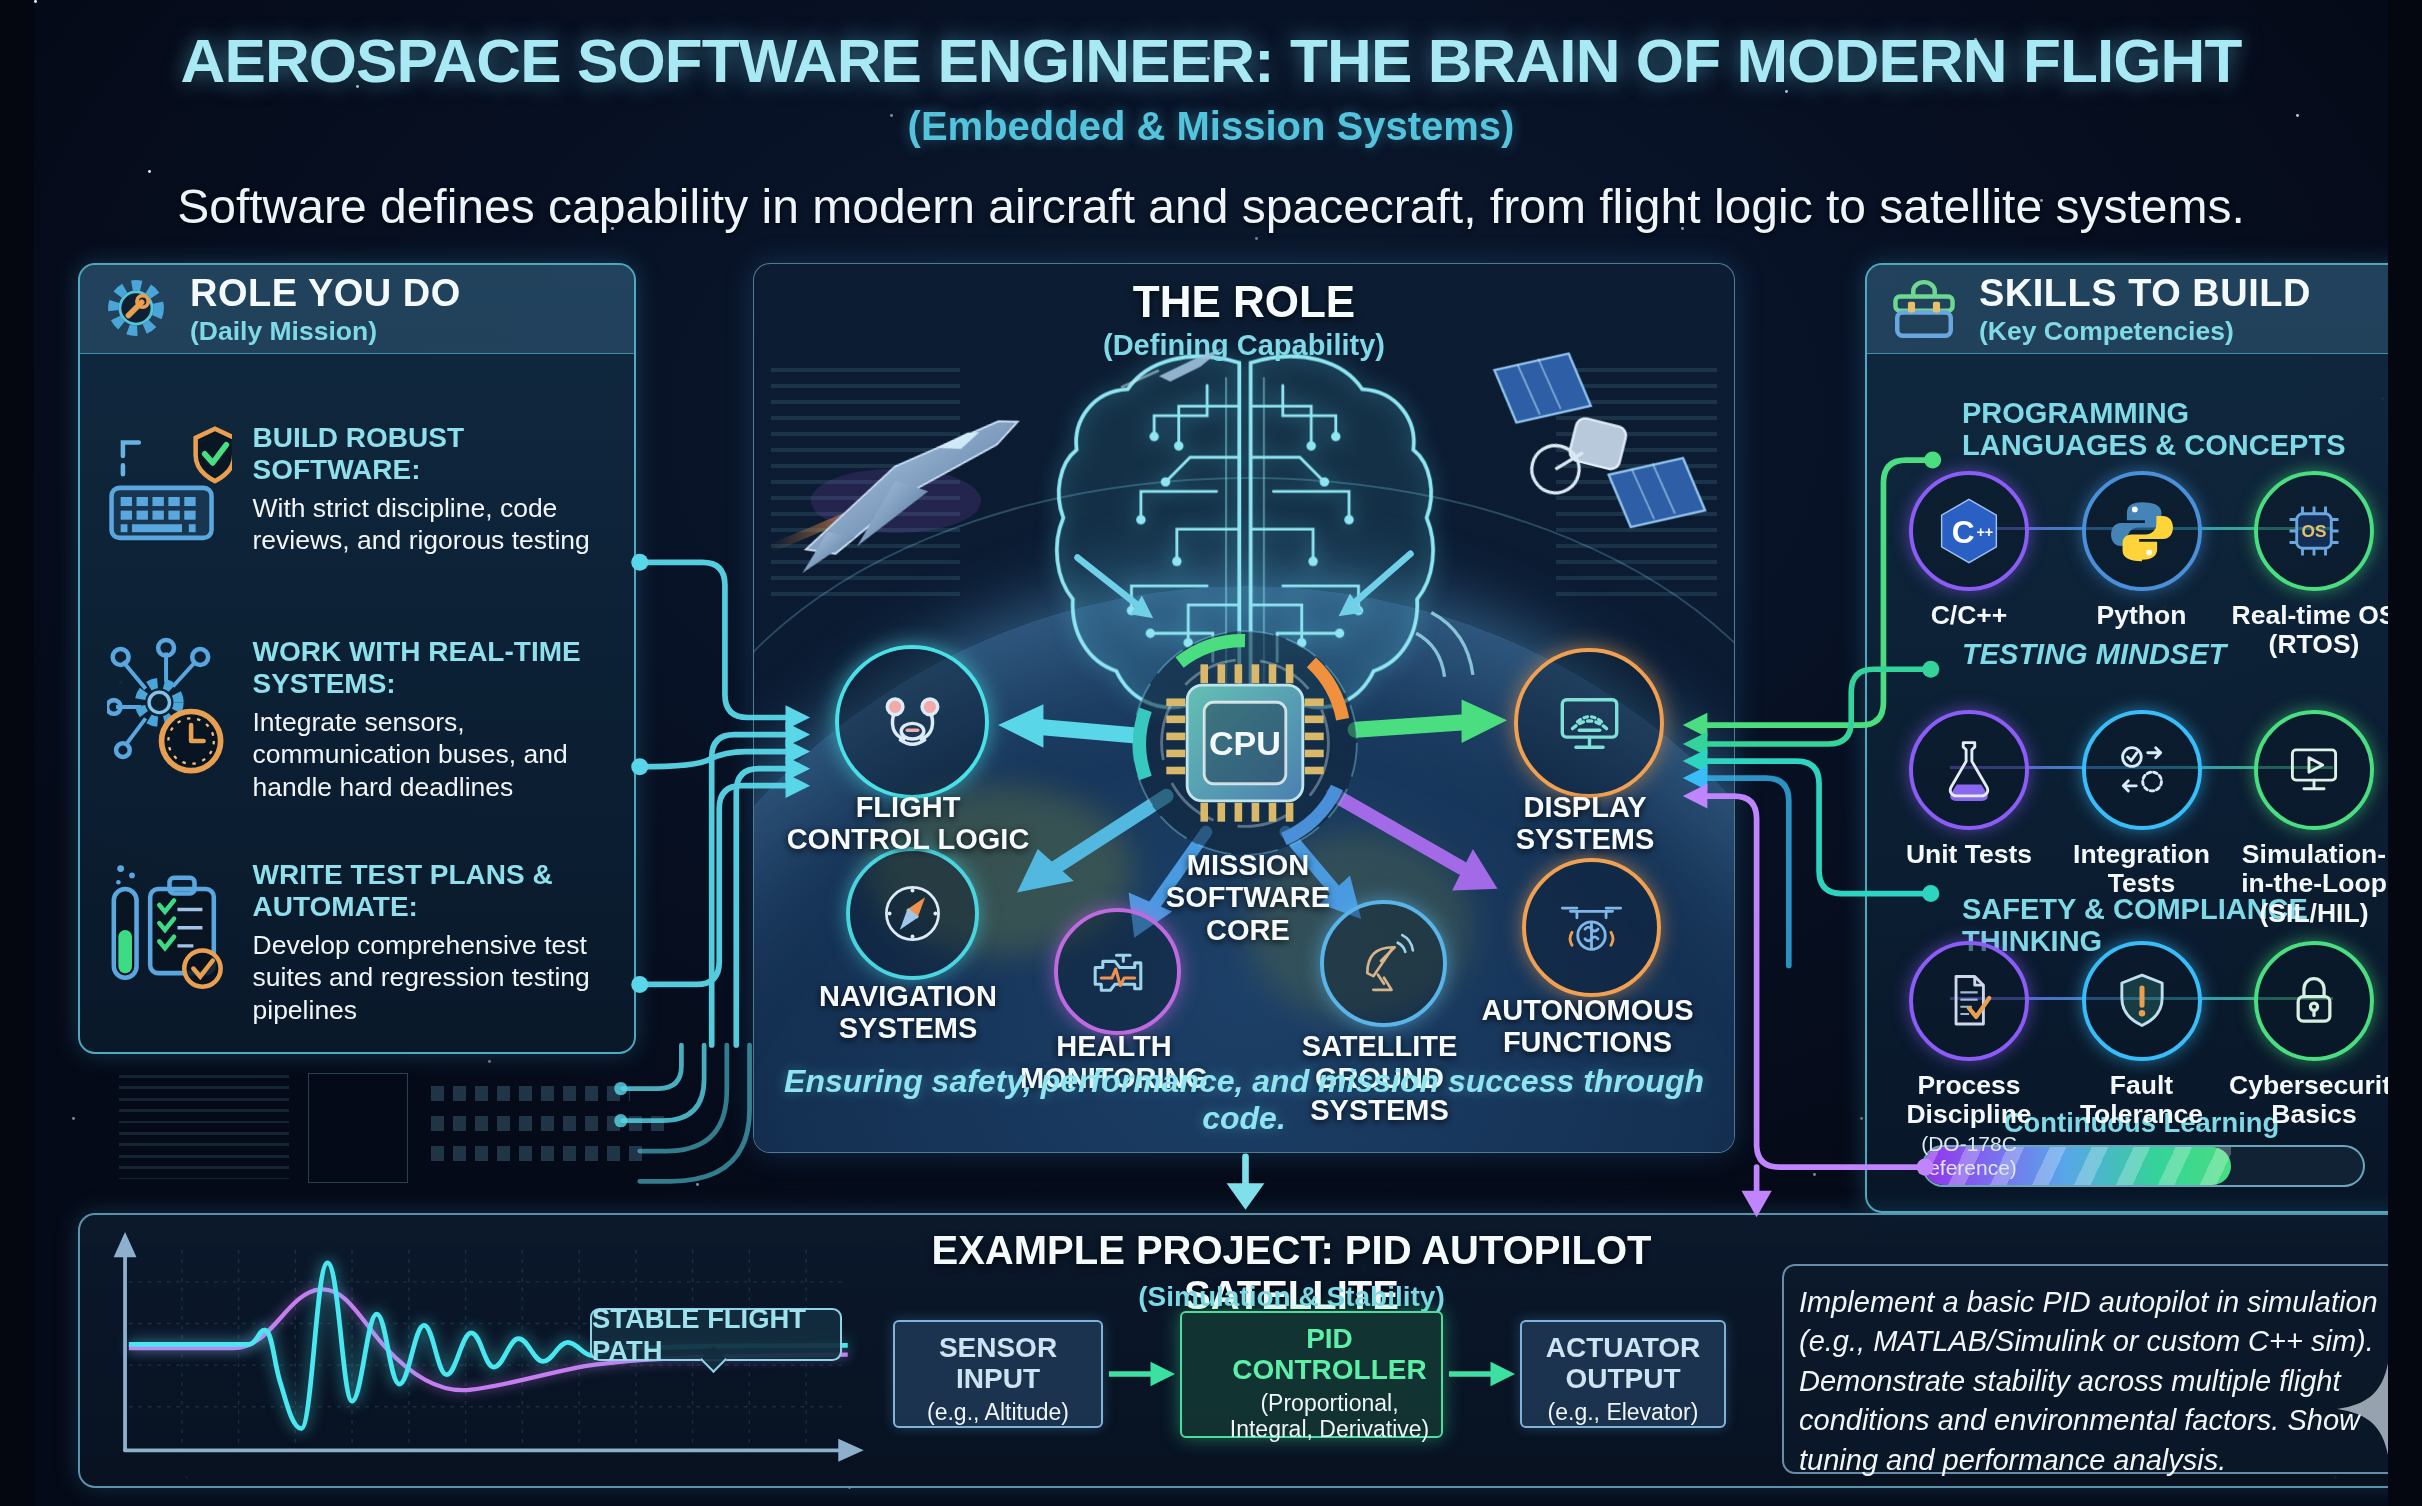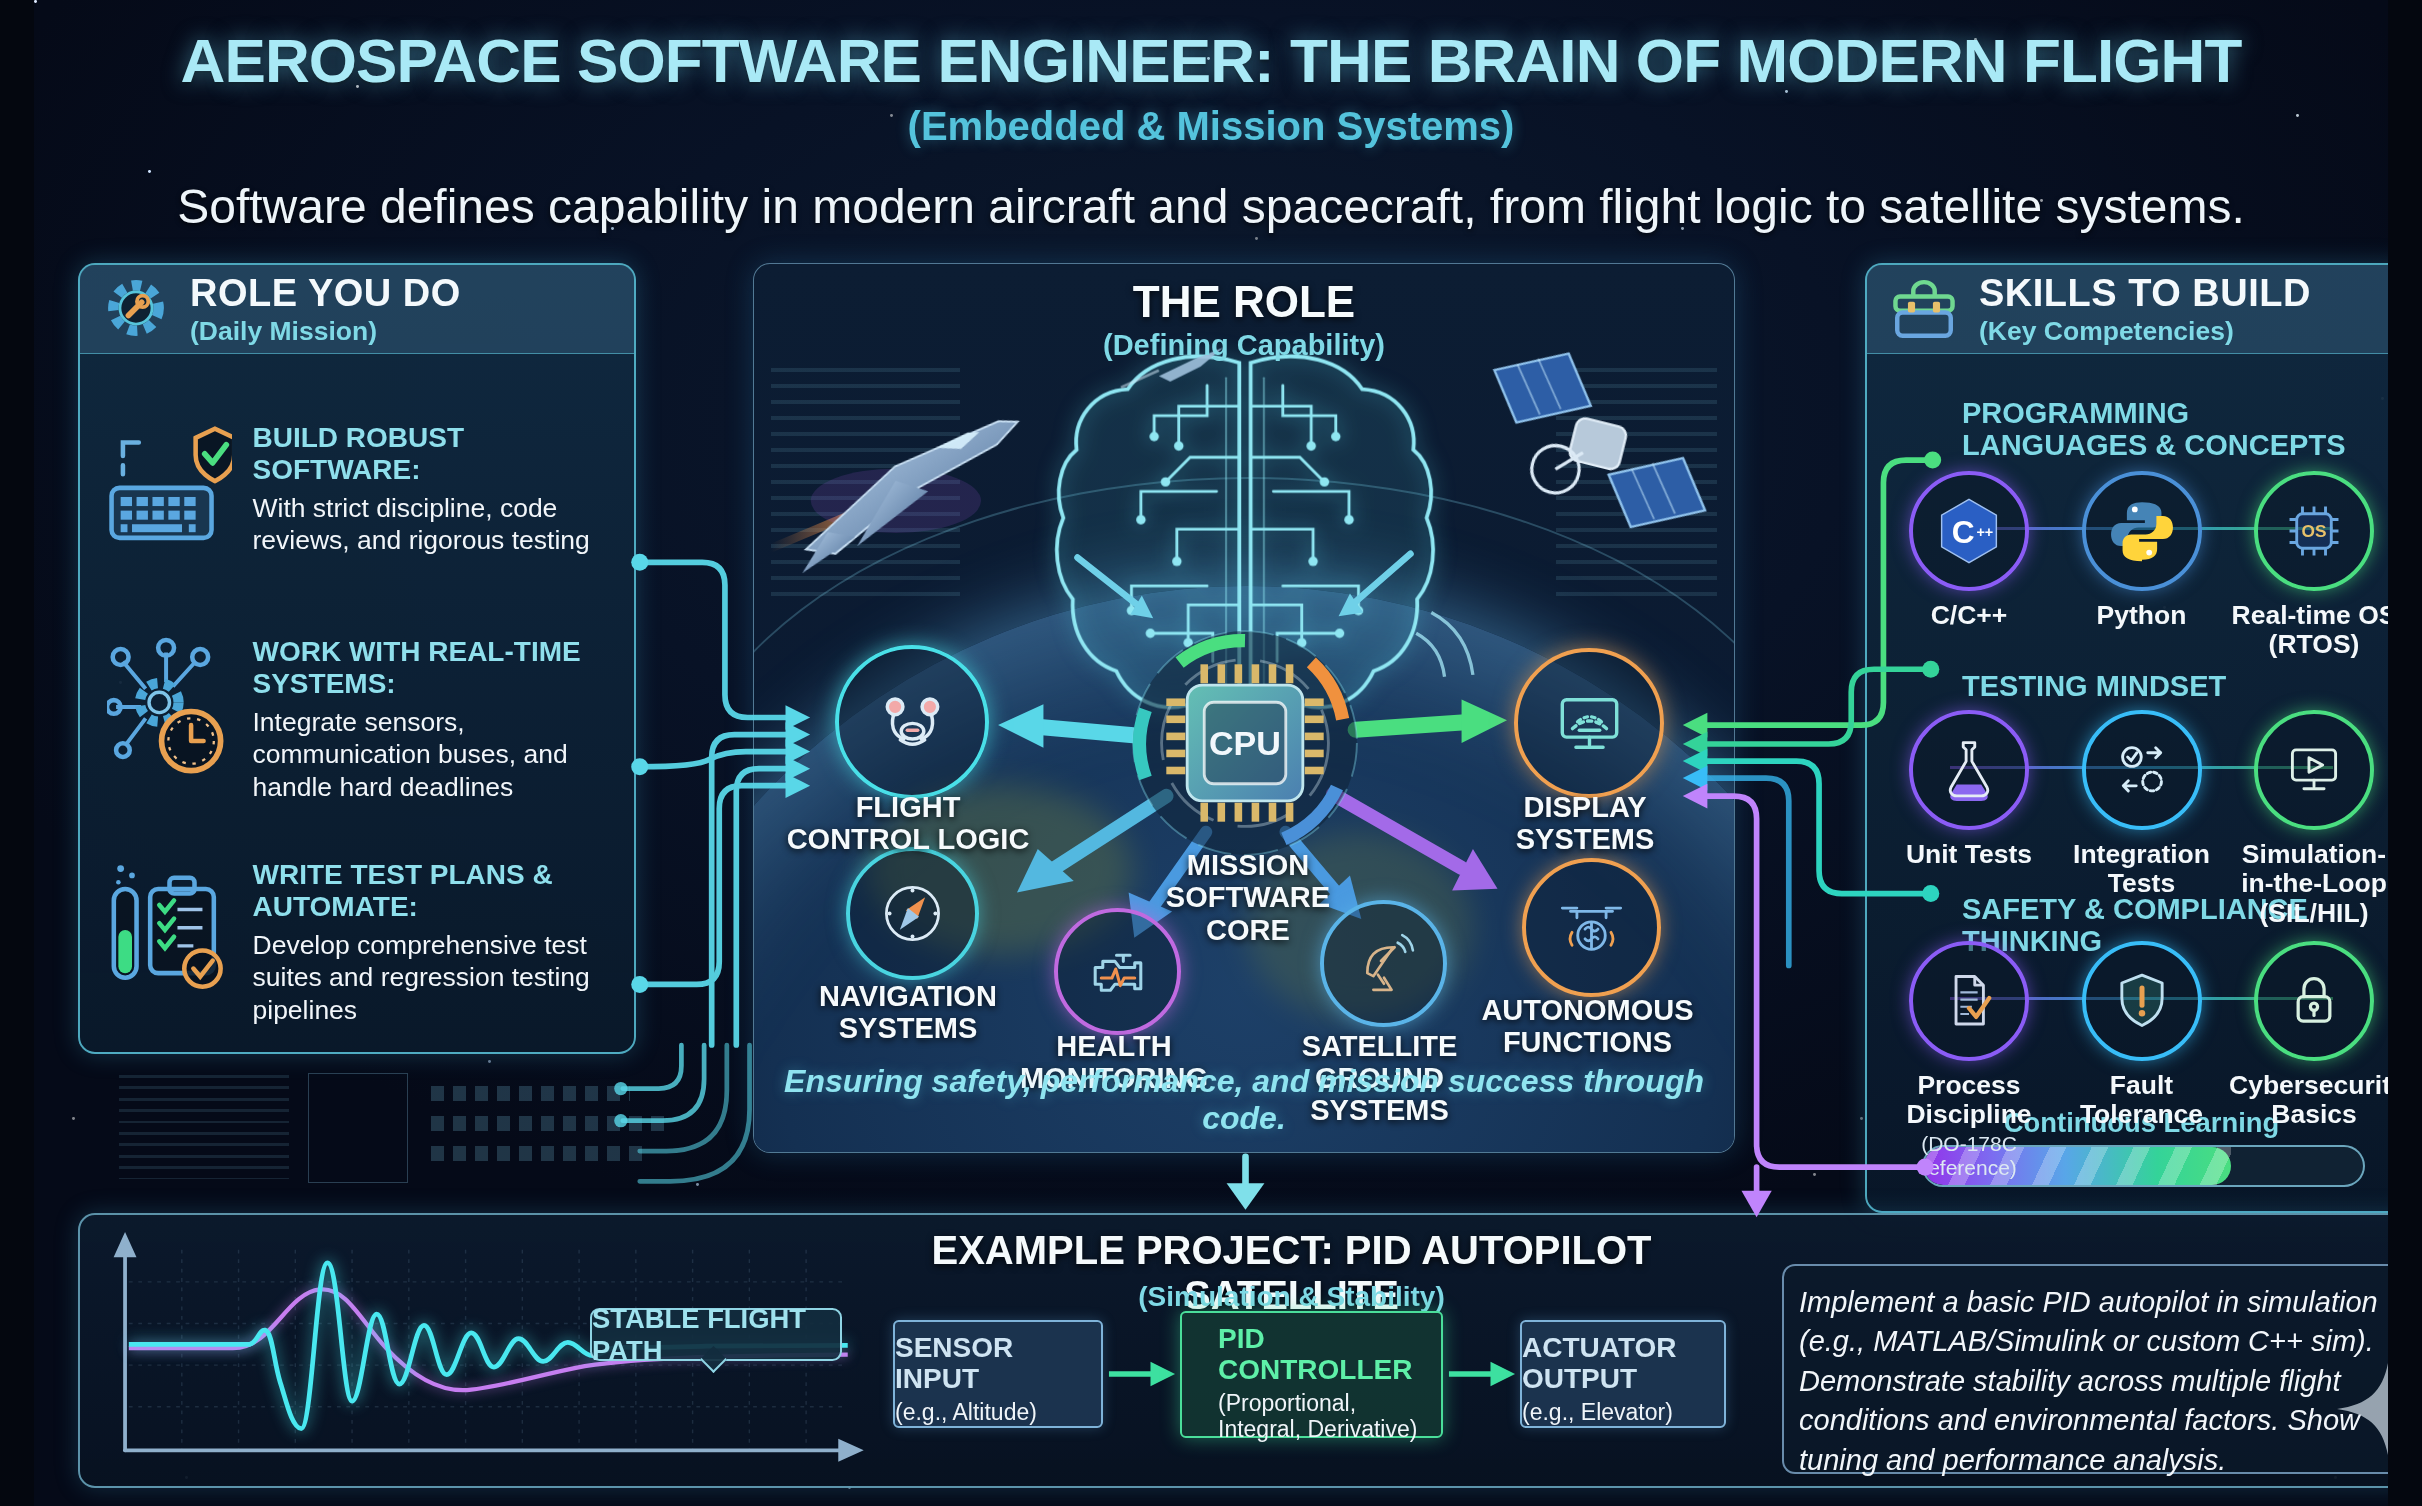--- a/index.html
+++ b/index.html
@@ -79,21 +79,21 @@
   .cl-track{position:absolute;left:55px;width:443px;height:42px;border-radius:23px;border:2.8px solid rgba(130,200,225,.8);
     background:rgba(18,36,52,.9);box-sizing:border-box;overflow:hidden;}
   .cl-fill{height:100%;border-radius:inherit;position:relative;
     background:linear-gradient(90deg,#9333ea,#7c6cf0 22%,#58a6e8 46%,#34d399 76%,#4ade80 100%);}
   .cl-fill::after{content:"";position:absolute;inset:0;
     background:repeating-linear-gradient(115deg,rgba(255,255,255,.26) 0 15px,transparent 15px 38px);}
   
   .b-title{position:absolute;left:748px;top:13.2px;width:927px;text-align:center;font-size:40px;font-weight:bold;
     color:#f5fafc;text-shadow:0 1.9px 7.6px rgba(0,0,0,.8);}
   .b-sub{position:absolute;left:748px;top:66px;width:927px;text-align:center;font-size:28px;font-weight:bold;color:#7fd9e6;}
-  .fbox{position:absolute;box-sizing:border-box;border-radius:5.7px;padding-top:11.4px;}
+  .fbox{position:absolute;box-sizing:border-box;border-radius:5.7px;text-align:center;padding-top:11.4px;}
   .fbox-blue{border:2.8px solid #7fb3d9;background:rgba(34,62,92,.75);box-shadow:0 0 13.2px rgba(90,160,210,.3);}
   .fbox-green{border:2.8px solid #4ade9a;background:rgba(22,64,54,.7);box-shadow:0 0 19px rgba(60,220,150,.45);padding-left:36px;}
   .fb-t{font-size:28px;font-weight:bold;line-height:1.1;color:#cfe4f2;}
   .fb-tg{color:#5ef0a8;}
   .fb-n{font-size:23px;color:#f0f5f9;margin-top:3.8px;line-height:1.15;}
   .desc{position:absolute;left:1702px;top:49px;width:626px;height:210px;box-sizing:border-box;
     border:2.8px solid rgba(130,170,205,.8);border-radius:13.2px;background:rgba(12,26,44,.6);
     padding:17px 15px;font-size:29px;line-height:1.36;color:#f2f6fa;font-style:italic;}
   .stable{position:absolute;left:510px;top:93px;width:248px;height:49px;z-index:4;border:2.8px solid #8fd4e4;
     border-radius:9.5px;background:rgba(18,44,62,.92);display:flex;align-items:center;justify-content:center;
@@ -520,21 +520,21 @@
               <path d="M34,26 v-10 M50,26 v-10 M66,26 v-10 M34,74 v10 M50,74 v10 M66,74 v10 M26,34 h-10 M26,50 h-10 M26,66 h-10 M74,34 h10 M74,50 h10 M74,66 h10"></path>
               <rect x="26" y="26" width="48" height="48" rx="8" fill="rgba(42,95,196,.25)"></rect>
             </g>
             <text x="50" y="59" text-anchor="middle" font-family="Liberation Sans, sans-serif" font-size="24" font-weight="bold" fill="#e8c06a">OS</text>
           </svg>
         </div>
         <div class="sk-lab">Real-time OS (RTOS)</div>
       </div>
     </div>
 
-    <div class="sec-h" style="top:405px;">TESTING MINDSET</div>
+    <div class="sec-h" style="top:373px;font-style:italic;">TESTING MINDSET</div>
     <div class="skill-row" style="top:445px;">
       <div class="row-line" style="top:56px;"></div>
       <div class="skill">
         <div class="sk-circ" style="border:4.7px solid #8b5cf6;box-shadow:0 0 17px rgba(139,92,246,.55);">
           <svg width="72" height="72" viewBox="0 0 100 100">
             <path d="M33,70 l-8,13 c-3,6 1,10 8,10 h34 c7,0 11,-4 8,-10 l-8,-13 z" fill="#8b68f0"></path>
             <path d="M42,12 h16 v6 l-4,4 v16 l21,36 c3,6 -1,12 -8,12 H33 c-7,0 -11,-6 -8,-12 l21,-36 V22 l-4,-4 z" fill="none" stroke="#e4ecf4" stroke-width="4" stroke-linejoin="round"></path>
           </svg>
         </div>
         <div class="sk-lab">Unit Tests</div>

